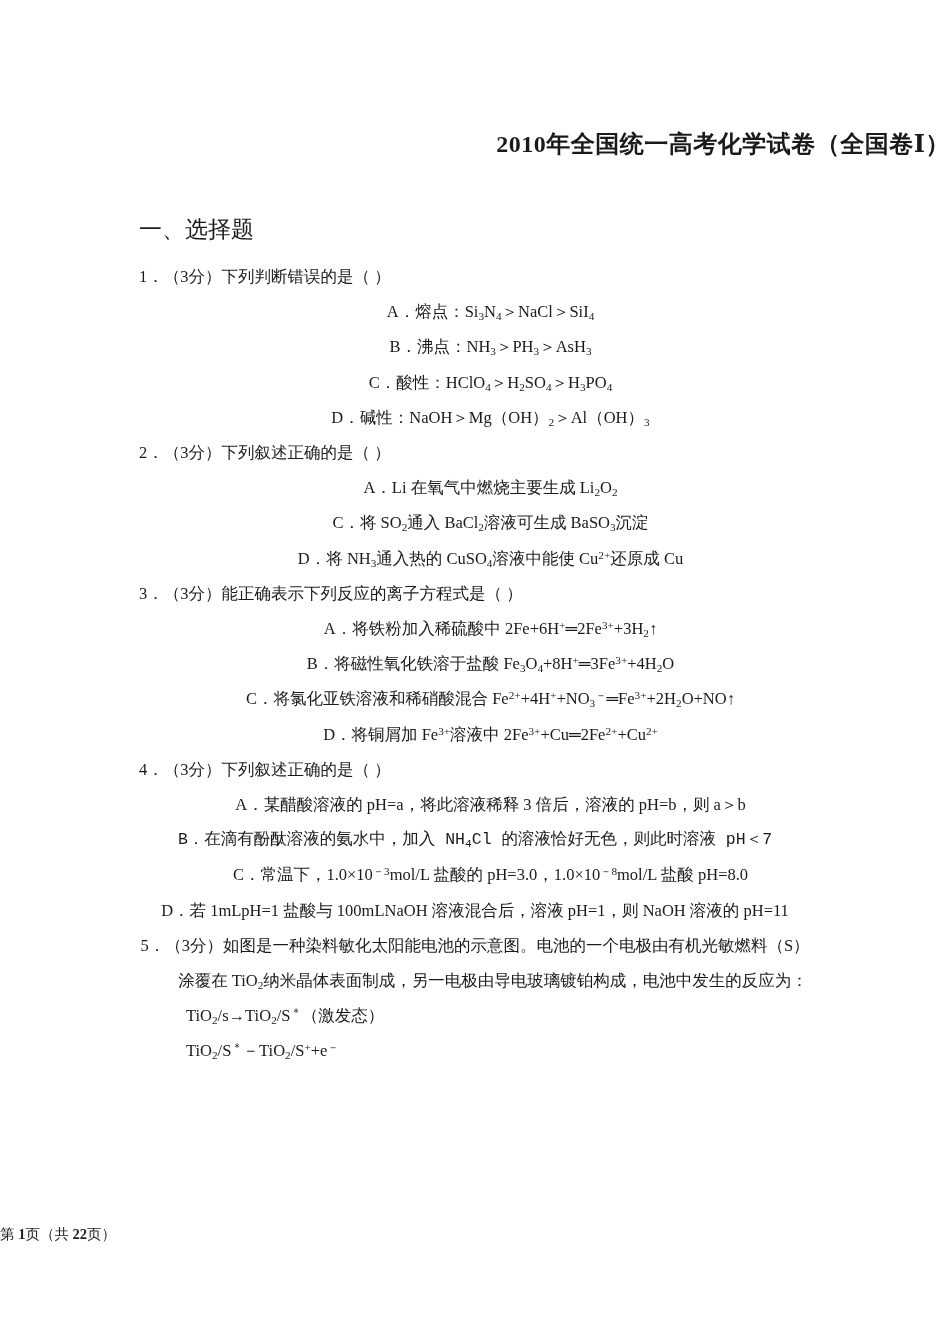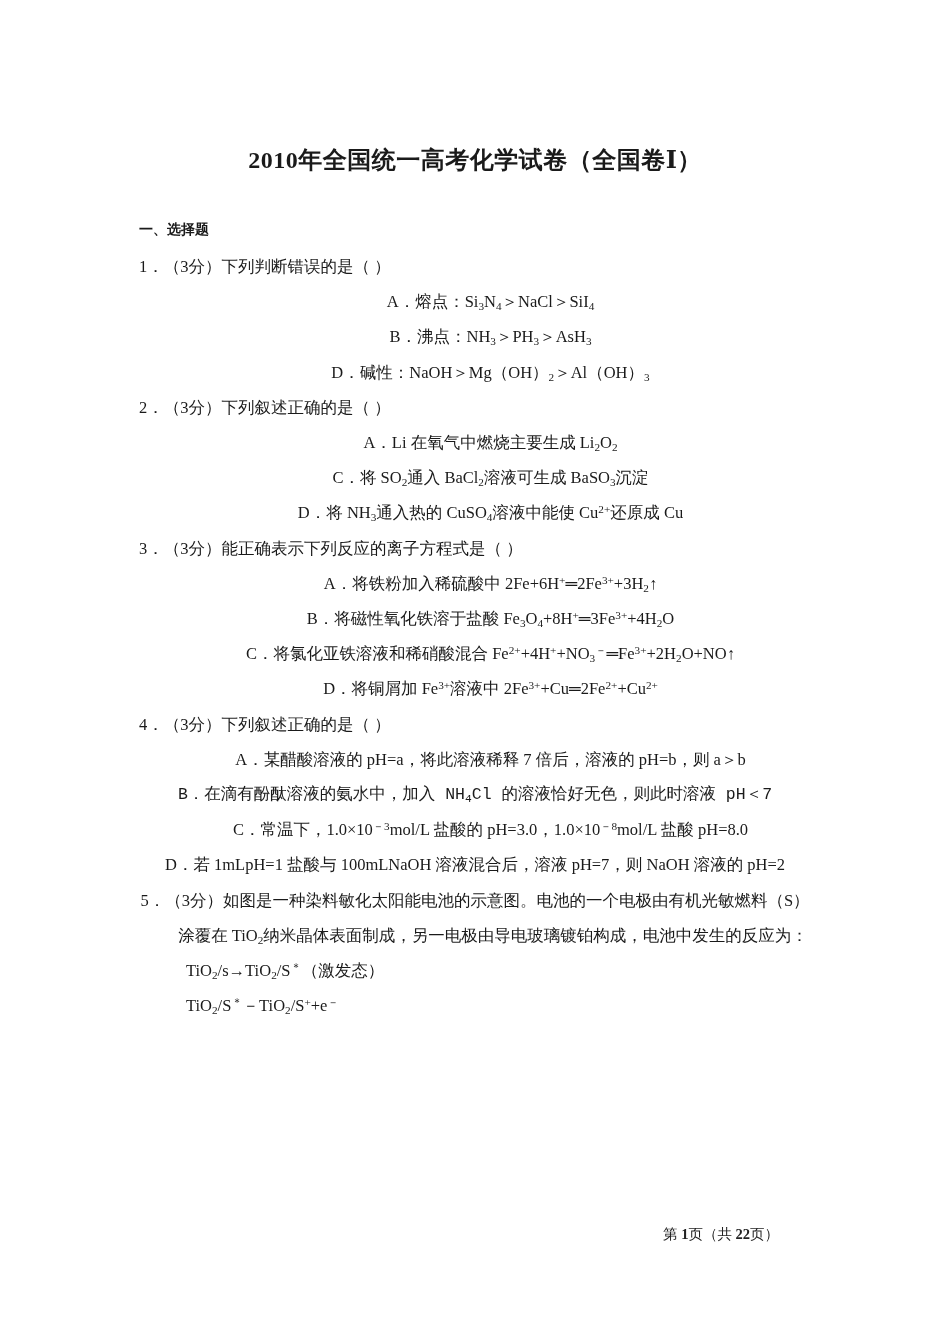--- a/index.html
+++ b/index.html
@@ -16,39 +16,39 @@
     overflow: hidden;
   }
   .page {
     width: 950px;
     height: 1344px;
     position: relative;
     box-sizing: border-box;
   }
   .doc-title {
     position: absolute;
-    top: 144px;
+    top: 128px;
     left: 0;
     width: 950px;
-    text-align: center;
+    text-align: right;
     font-size: 24px;
     font-weight: bold;
     letter-spacing: 0.5px;
   }
   .content {
     position: absolute;
     top: 215px;
     left: 139px;
     width: 672px;
   }
   .section-heading {
-    font-size: 14px;
-    font-weight: bold;
+    font-size: 23px;
+    font-weight: normal;
     line-height: 30px;
-    margin-bottom: 4px;
+    margin-bottom: 14px;
   }
   .question {
     font-size: 16.5px;
     line-height: 35.2px;
     text-align: left;
   }
   
   .q-stem {
     padding-left: 36px;
     text-indent: -36px;
@@ -89,21 +89,21 @@
   sup {
     font-size: 0.68em;
     vertical-align: 0.45em;
     line-height: 0;
   }
   .footer {
     position: absolute;
     left: 0;
     top: 1225px;
     width: 779px;
-    text-align: right;
+    text-align: left;
     font-size: 14.5px;
     color: #222;
   }
   .footer b {
     font-weight: bold;
   }
 </style>
 </head>
 <body>
 
@@ -119,20 +119,23 @@
       <div class="q-stem">
         <span>1．</span><span>（3分）</span><span>下列判断错误的是（      ）</span>
       </div>
       <div class="opt">
         <span>A．</span><span>熔点：Si<sub>3</sub>N<sub>4</sub>＞NaCl＞SiI<sub>4</sub></span>
       </div>
       <div class="opt">
         <span>B．</span><span>沸点：NH<sub>3</sub>＞PH<sub>3</sub>＞AsH<sub>3</sub></span>
       </div>
       <div class="opt">
+        <span>C．</span><span>酸性：HClO<sub>4</sub>＞H<sub>2</sub>SO<sub>4</sub>＞H<sub>3</sub>PO<sub>4</sub></span>
+      </div>
+      <div class="opt">
         <span>D．</span><span>碱性：NaOH＞Mg（OH）<sub>2</sub>＞Al（OH）<sub>3</sub></span>
       </div>
     </div>
 
     <div class="question">
       <div class="q-stem">
         <span>2．</span><span>（3分）</span><span>下列叙述正确的是（      ）</span>
       </div>
       <div class="opt">
         <span>A．</span><span>Li 在氧气中燃烧主要生成 Li<sub>2</sub>O<sub>2</sub></span>
@@ -161,30 +164,30 @@
       <div class="opt">
         <span>D．</span><span>将铜屑加 Fe<sup>3+</sup>溶液中 2Fe<sup>3+</sup>+Cu═2Fe<sup>2+</sup>+Cu<sup>2+</sup></span>
       </div>
     </div>
 
     <div class="question">
       <div class="q-stem">
         <span>4．</span><span>（3分）</span><span>下列叙述正确的是（      ）</span>
       </div>
       <div class="opt">
-        <span>A．</span><span>某醋酸溶液的 pH=a，将此溶液稀释 7 倍后，溶液的 pH=b，则 a＞b</span>
+        <span>A．</span><span>某醋酸溶液的 pH=a，将此溶液稀释 3 倍后，溶液的 pH=b，则 a＞b</span>
       </div>
       <div class="opt wrap-left" style="margin-left:-31px;font-family:Liberation Mono, monospace;">
         <span class="opt-indent"></span><span>B．</span><span>在滴有酚酞溶液的氨水中，加入 NH<sub>4</sub>Cl 的溶液恰好无色，则此时溶液 pH＜7</span>
       </div>
       <div class="opt">
         <span>C．</span><span>常温下，1.0×10<sup>－3</sup>mol/L 盐酸的 pH=3.0，1.0×10<sup>－8</sup>mol/L 盐酸 pH=8.0</span>
       </div>
       <div class="opt wrap-left" style="margin-left:-31px;">
-        <span class="opt-indent"></span><span>D．</span><span>若 1mLpH=1 盐酸与 100mLNaOH 溶液混合后，溶液 pH=7，则 NaOH 溶液的 pH=2</span>
+        <span class="opt-indent"></span><span>D．</span><span>若 1mLpH=1 盐酸与 100mLNaOH 溶液混合后，溶液 pH=1，则 NaOH 溶液的 pH=11</span>
       </div>
     </div>
 
     <div class="question">
       <div class="q-stem-indent">
         <span>5．</span><span>（3分）</span><span>如图是一种染料敏化太阳能电池的示意图。电池的一个电极由有机光敏燃料（S）涂覆在 TiO<sub>2</sub>纳米晶体表面制成，另一电极由导电玻璃镀铂构成，电池中发生的反应为：</span>
       </div>
       <div class="eq-line">TiO<sub>2</sub>/s→TiO<sub>2</sub>/S<sup>＊</sup>（激发态）</div>
       <div class="eq-line">TiO<sub>2</sub>/S<sup>＊</sup>－TiO<sub>2</sub>/S<sup>+</sup>+e<sup>－</sup></div>
     </div>

